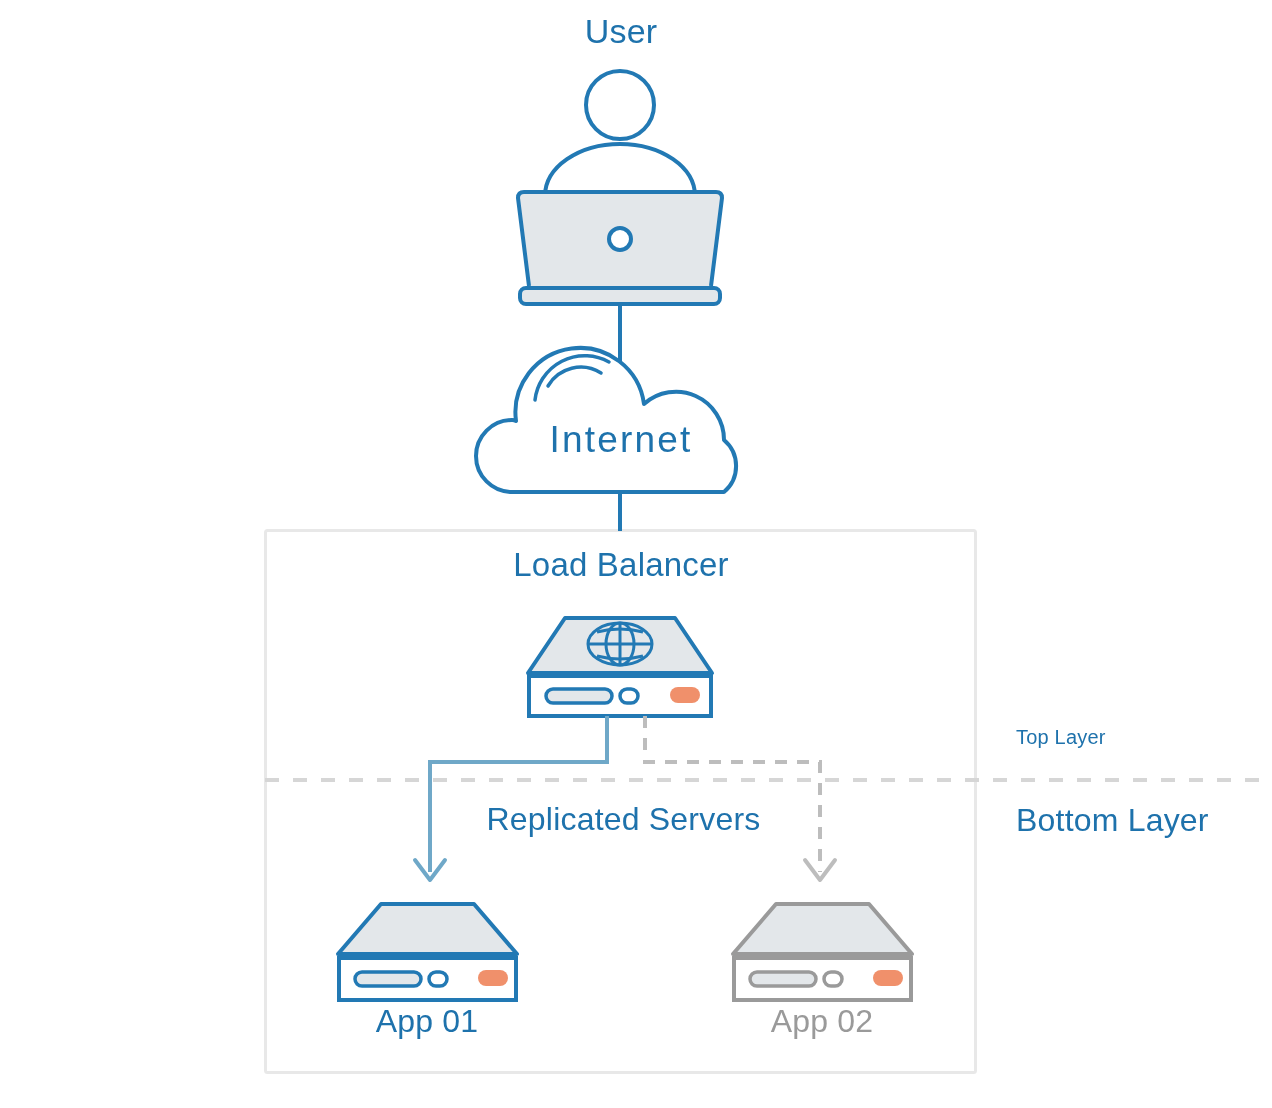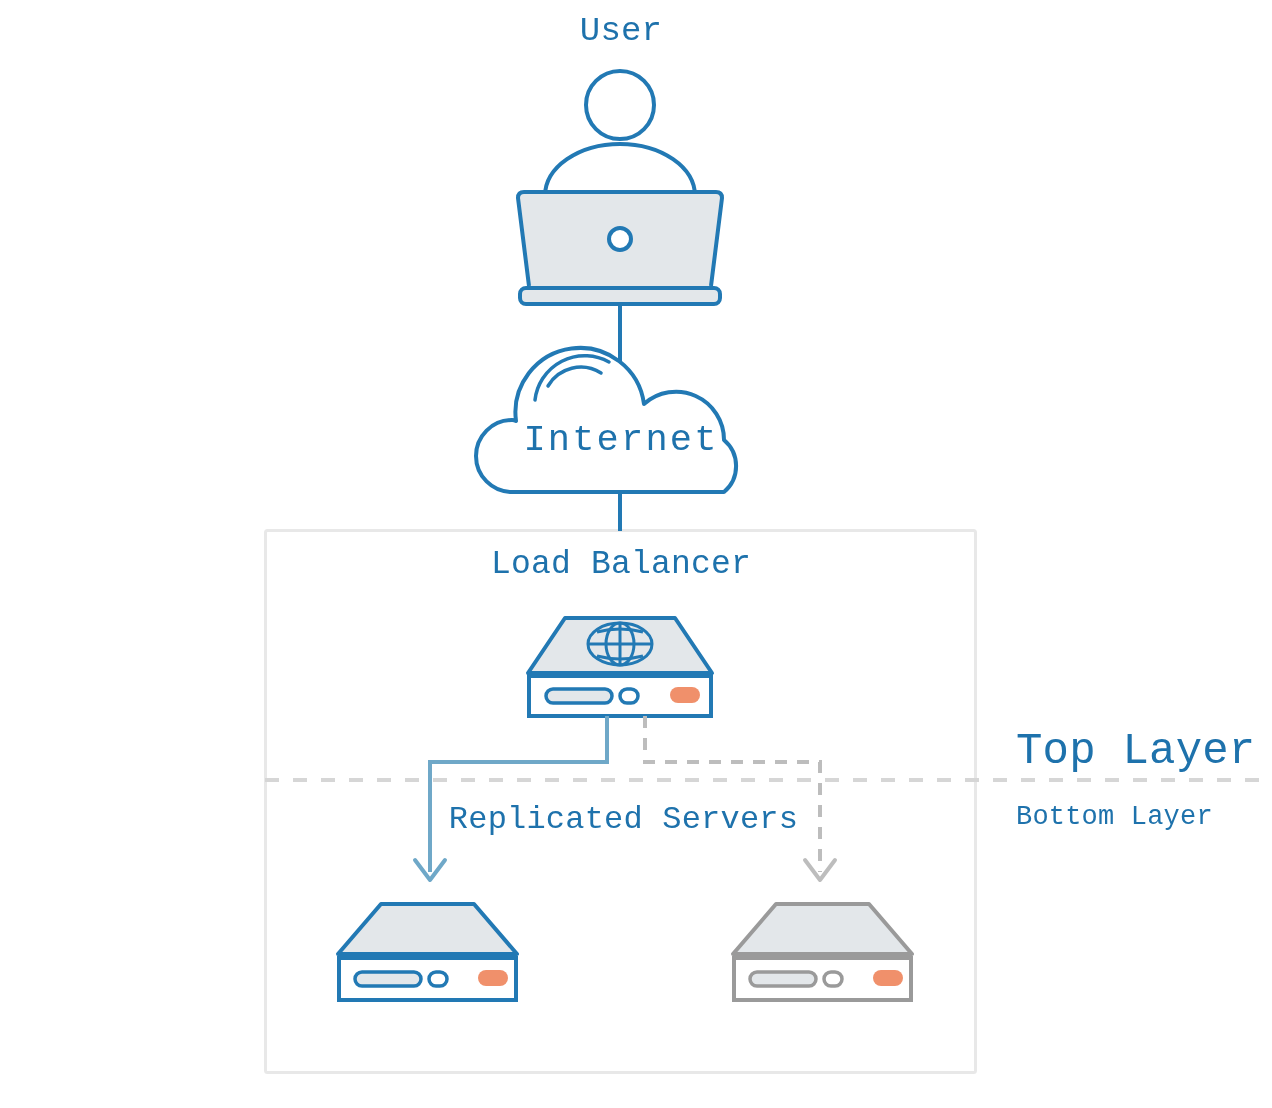--- a/index.html
+++ b/index.html
@@ -24,29 +24,29 @@
     width: 1272px;
     height: 1108px;
   }
   .lbl {
     position: absolute;
     white-space: nowrap;
     font-family: "Liberation Sans", sans-serif;
     font-weight: 400;
     letter-spacing: 0.2px;
   }
-  .lbl-blue   { color: #1E72AC; font-family: Liberation Mono, monospace; }
+  .lbl-blue   { color: #1E72AC; }
   .lbl-gray   { color: #9A9A9A; }
 
   #label-user            { left: 0;    top: 12px;  width: 1242px; text-align: center; font-size: 34px; }
   #label-internet        { left: 0;    top: 419px; width: 1242px; text-align: center; font-size: 37px; letter-spacing: 2.2px; }
   #label-load-balancer   { left: 0;    top: 546px; width: 1242px; text-align: center; font-size: 33px; }
   #label-replicated      { left: 0;    top: 801px; width: 1247px; text-align: center; font-size: 32px; }
-  #label-top-layer       { left: 1016px; top: 726px; font-size: 44px; }
-  #label-bottom-layer    { left: 1016px; top: 802px; font-size: 27px; }
+  #label-top-layer       { left: 1016px; top: 726px; font-size: 20px; }
+  #label-bottom-layer    { left: 1016px; top: 802px; font-size: 32px; }
   #label-app01           { left: 300px; top: 1003px; width: 254px; text-align: center; font-size: 32px; }
   #label-app02           { left: 695px; top: 1003px; width: 254px; text-align: center; font-size: 32px; }
 </style>
 </head>
 <body>
 
 <div id="stage">
 
   <svg id="diagram-svg" viewBox="0 0 1272 1108" xmlns="http://www.w3.org/2000/svg">
 
@@ -134,15 +134,17 @@
   <div class="lbl lbl-blue" id="label-internet">Internet</div>
 
   <div class="lbl lbl-blue" id="label-load-balancer">Load Balancer</div>
 
   <div class="lbl lbl-blue" id="label-replicated">Replicated Servers</div>
 
   <div class="lbl lbl-blue" id="label-top-layer">Top Layer</div>
 
   <div class="lbl lbl-blue" id="label-bottom-layer">Bottom Layer</div>
 
+  <div class="lbl lbl-blue" id="label-app01">App 01</div>
 
+  <div class="lbl lbl-gray" id="label-app02">App 02</div>
 
 </div>
 
 </body></html>

